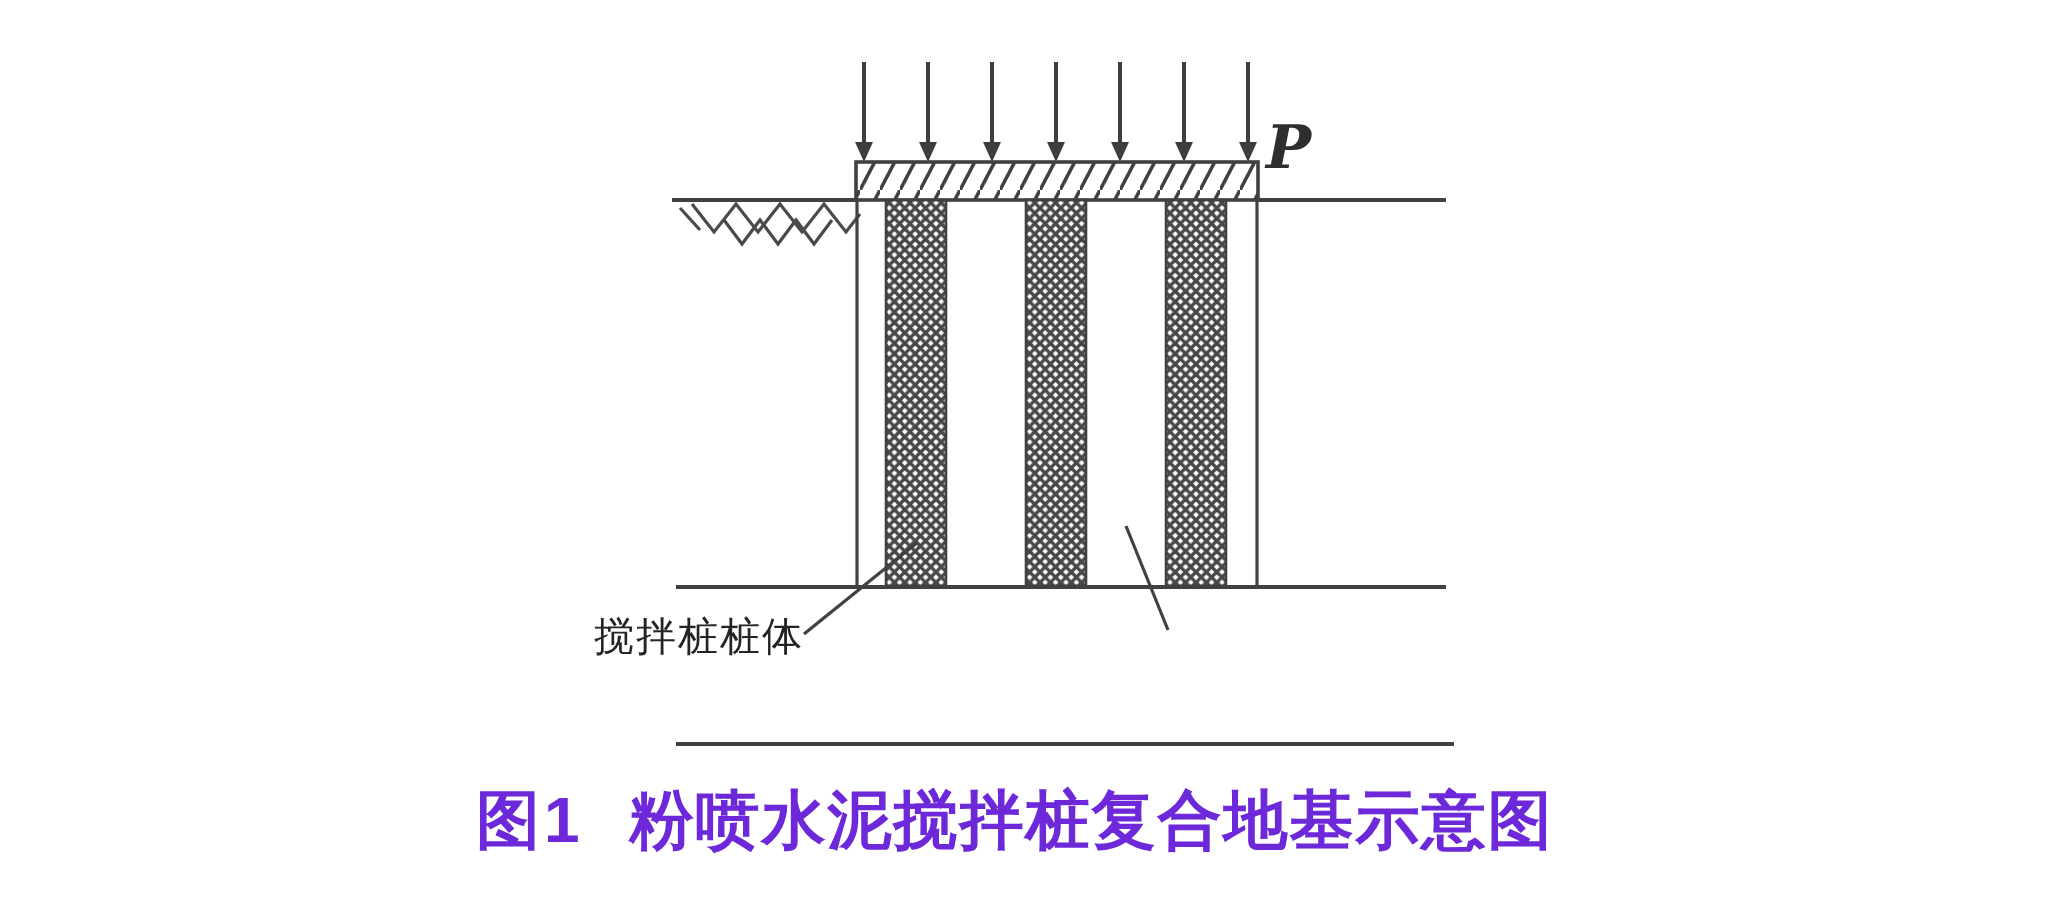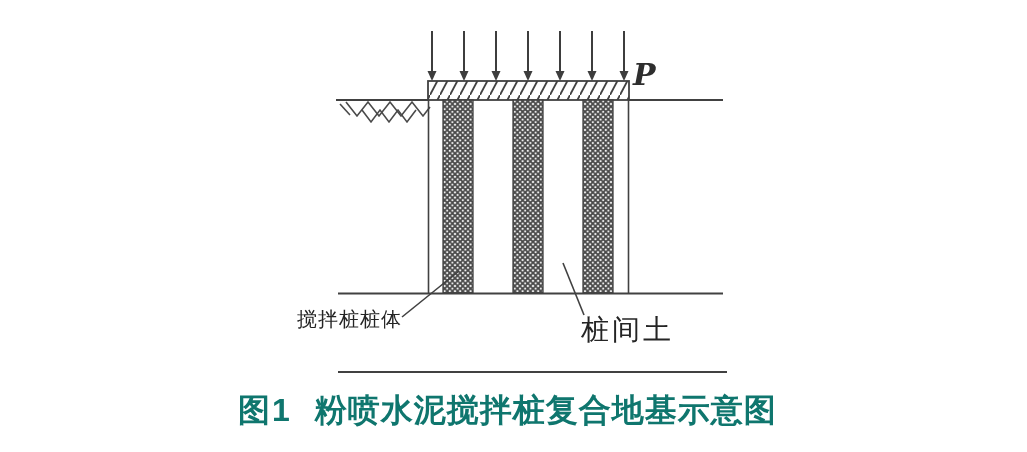--- a/index.html
+++ b/index.html
@@ -54,21 +54,21 @@
     font-size: 28px;
     letter-spacing: 3px;
   }
   .caption {
     position: absolute;
     left: 238px;
     top: 392px;
     font-family: "Liberation Sans", sans-serif;
     font-weight: bold;
     font-size: 32px;
-    color: #0f766e;
+    color: #6d28d9;
     white-space: nowrap;
     line-height: 1.15;
   }
   .caption .num {
     margin-right: 23px;
     letter-spacing: 2px;
   }
   .caption .ttl {
     letter-spacing: 1px;
   }
@@ -147,20 +147,19 @@
     <line x1="338" y1="372" x2="727" y2="372" stroke="#414141" stroke-width="2"></line>
 
     <line x1="459" y1="271" x2="402" y2="317" stroke="#414141" stroke-width="1.6"></line>
     <line x1="563" y1="263" x2="584" y2="315" stroke="#414141" stroke-width="1.6"></line>
   </svg>
 
   <div class="txt pressure-label">P</div>
 
   <div class="txt label-pile-body">搅拌桩桩体</div>
 
-  <div class="txt label-soil">桩间土</div>
 
 
   <div class="caption">
     <span class="num">图1</span><span class="ttl">粉喷水泥搅拌桩复合地基示意图</span>
   </div>
 
 </div>
 
 </body></html>

